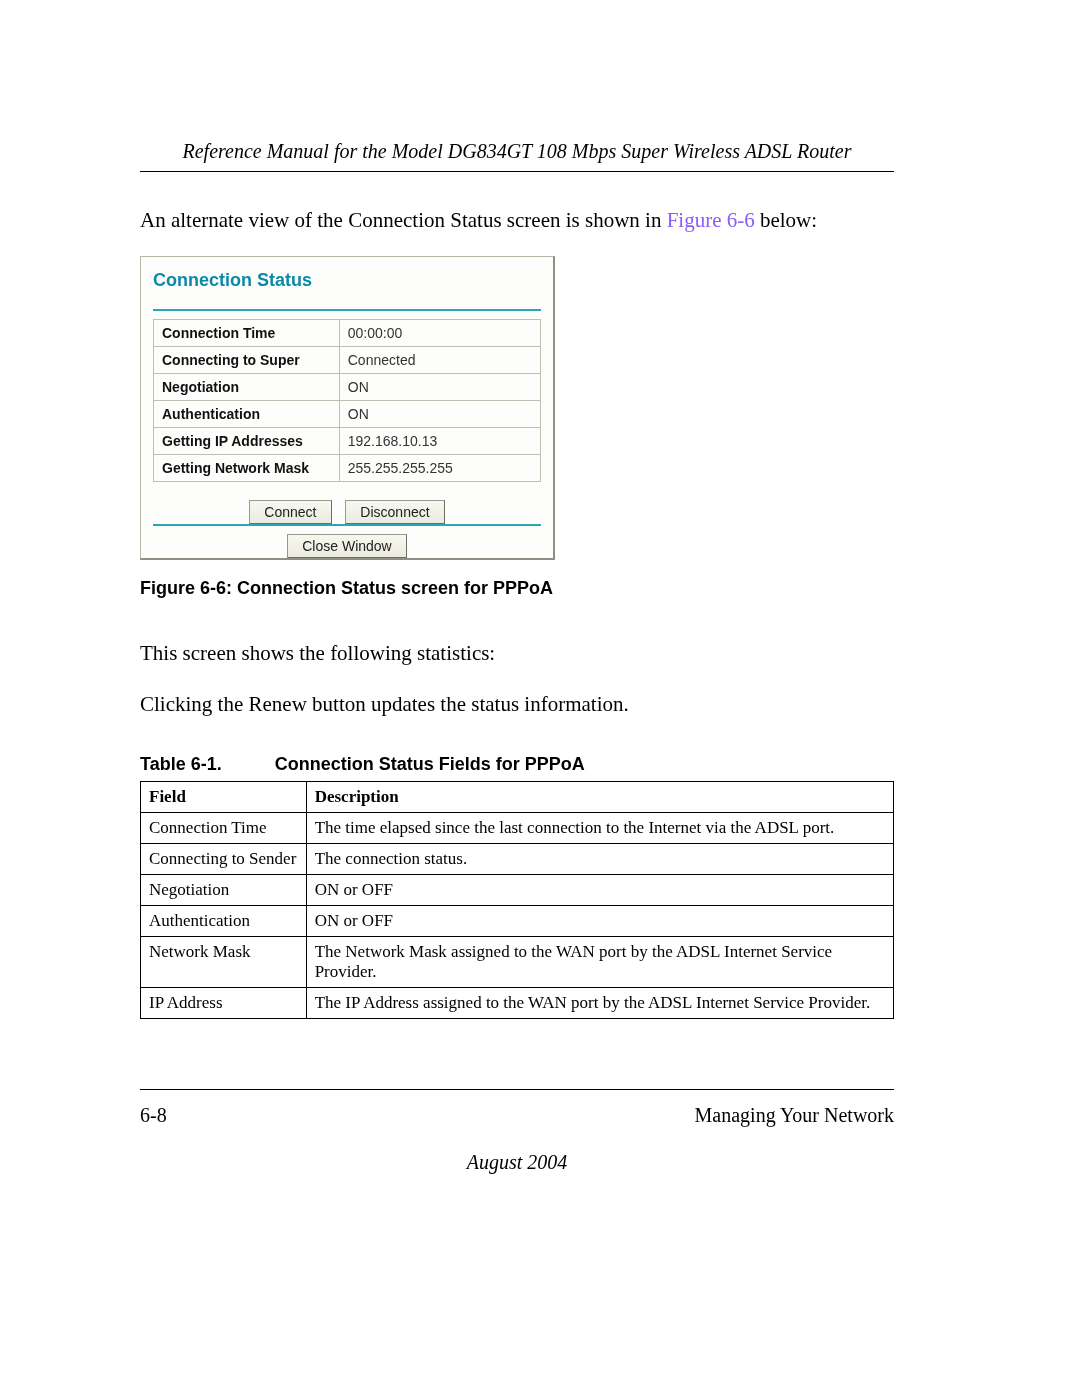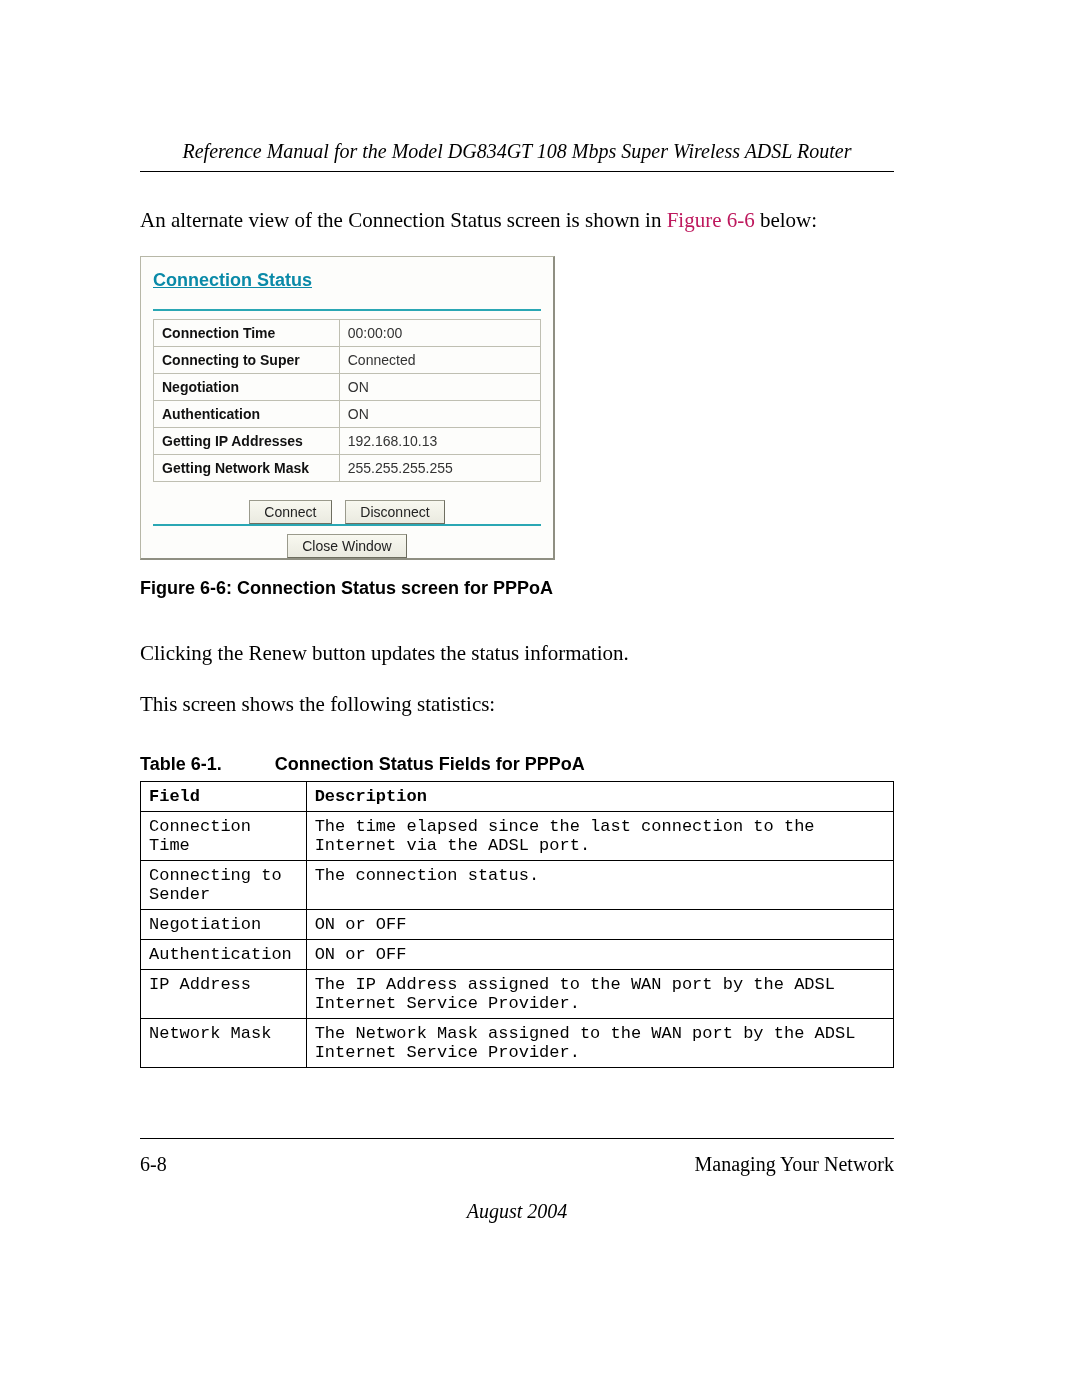--- a/index.html
+++ b/index.html
@@ -24,40 +24,39 @@
     text-align: center;
     padding-bottom: 8px;
     border-bottom: 1.5px solid #000;
     margin-bottom: 34px;
   }
   .para {
     font-size: 21px;
     line-height: 1.35;
     margin-bottom: 22px;
   }
-  .figure-link { color: #be185d; margin-top: 40px; }
+  .figure-link { color: #8b5cf6; margin-top: 40px; }
   .screenshot-panel {
     width: 412px;
     background: #fdfdfb;
     border: 1px solid #b7b7a7;
     border-right: 2px solid #8f8f82;
     border-bottom: 2px solid #8f8f82;
     margin-top: 8px;
     margin-bottom: 18px;
     font-family: Arial, Helvetica, sans-serif;
   }
   .panel-title-wrap {
     padding: 10px 12px 18px 12px;
   }
   .panel-title {
     font-family: Tahoma, Verdana, Arial, sans-serif;
     font-weight: bold;
     color: #0a8aa8;
     font-size: 18px;
-    text-decoration: underline;
   }
   .teal-line {
     height: 2px;
     background: #2aa7b4;
     margin: 0 12px 0 12px;
   }
   .status-table {
     width: calc(100% - 24px);
     margin: 8px 12px 10px 12px;
     border-collapse: collapse;
@@ -99,21 +98,21 @@
     font-family: Arial, Helvetica, sans-serif;
     font-weight: bold;
     font-size: 18px;
     margin-top: 36px;
     margin-bottom: 6px;
   }
   .table-caption .tc-num { display: inline-block; padding-right: 48px; }
   .fields-table {
     width: 100%;
     border-collapse: collapse;
-    font-family: Liberation Mono, monospace;
+    font-family: Liberation Serif, serif;
     font-size: 17px;
   }
   .fields-table th, .fields-table td {
     border: 1px solid #000;
     padding: 5px 8px;
     text-align: left;
     vertical-align: top;
   }
   .fields-table th { font-weight: bold; }
   .fields-table td.fcol { width: 22%; }
@@ -176,22 +175,22 @@
       <span class="btn">Disconnect</span>
     </div>
     <div class="teal-line"></div>
     <div class="btn-row">
       <span class="btn">Close Window</span>
     </div>
   </div>
 
   <div class="figure-caption">Figure 6-6:  Connection Status screen for PPPoA</div>
 
+  <div class="para">This screen shows the following statistics:</div>
   <div class="para">Clicking the Renew button updates the status information.</div>
-  <div class="para">This screen shows the following statistics:</div>
 
   <div class="table-caption">
     <span class="tc-num">Table 6-1.</span>
     <span>Connection Status Fields for PPPoA</span>
   </div>
 
   <table class="fields-table">
     <thead>
       <tr>
         <th class="fcol">Field</th>
@@ -209,26 +208,26 @@
       </tr>
       <tr>
         <td class="fcol">Negotiation</td>
         <td>ON or OFF</td>
       </tr>
       <tr>
         <td class="fcol">Authentication</td>
         <td>ON or OFF</td>
       </tr>
       <tr>
+        <td class="fcol">Network Mask</td>
+        <td>The Network Mask assigned to the WAN port by the ADSL Internet Service Provider.</td>
+      </tr>
+      <tr>
         <td class="fcol">IP Address</td>
         <td>The IP Address assigned to the WAN port by the ADSL Internet Service Provider.</td>
-      </tr>
-      <tr>
-        <td class="fcol">Network Mask</td>
-        <td>The Network Mask assigned to the WAN port by the ADSL Internet Service Provider.</td>
       </tr>
     </tbody>
   </table>
 
   <div class="footer-line">
     <span>6-8</span>
     <span>Managing Your Network</span>
   </div>
   <div class="footer-date">August 2004</div>
 

